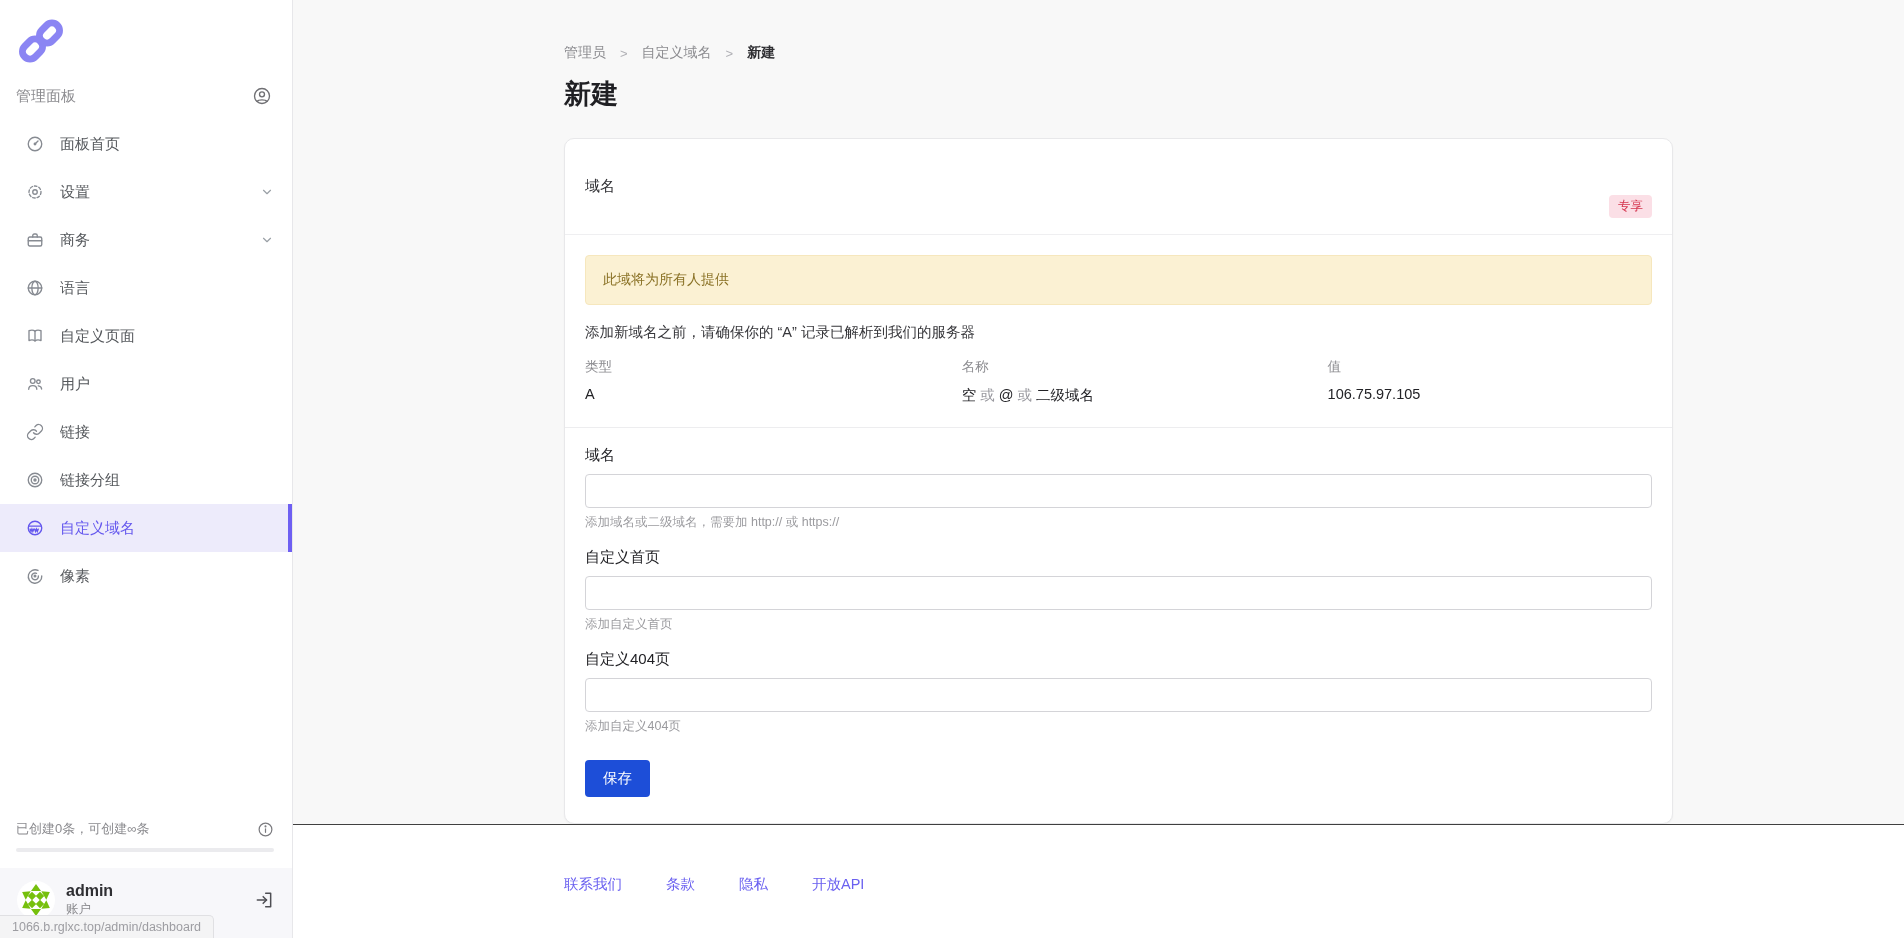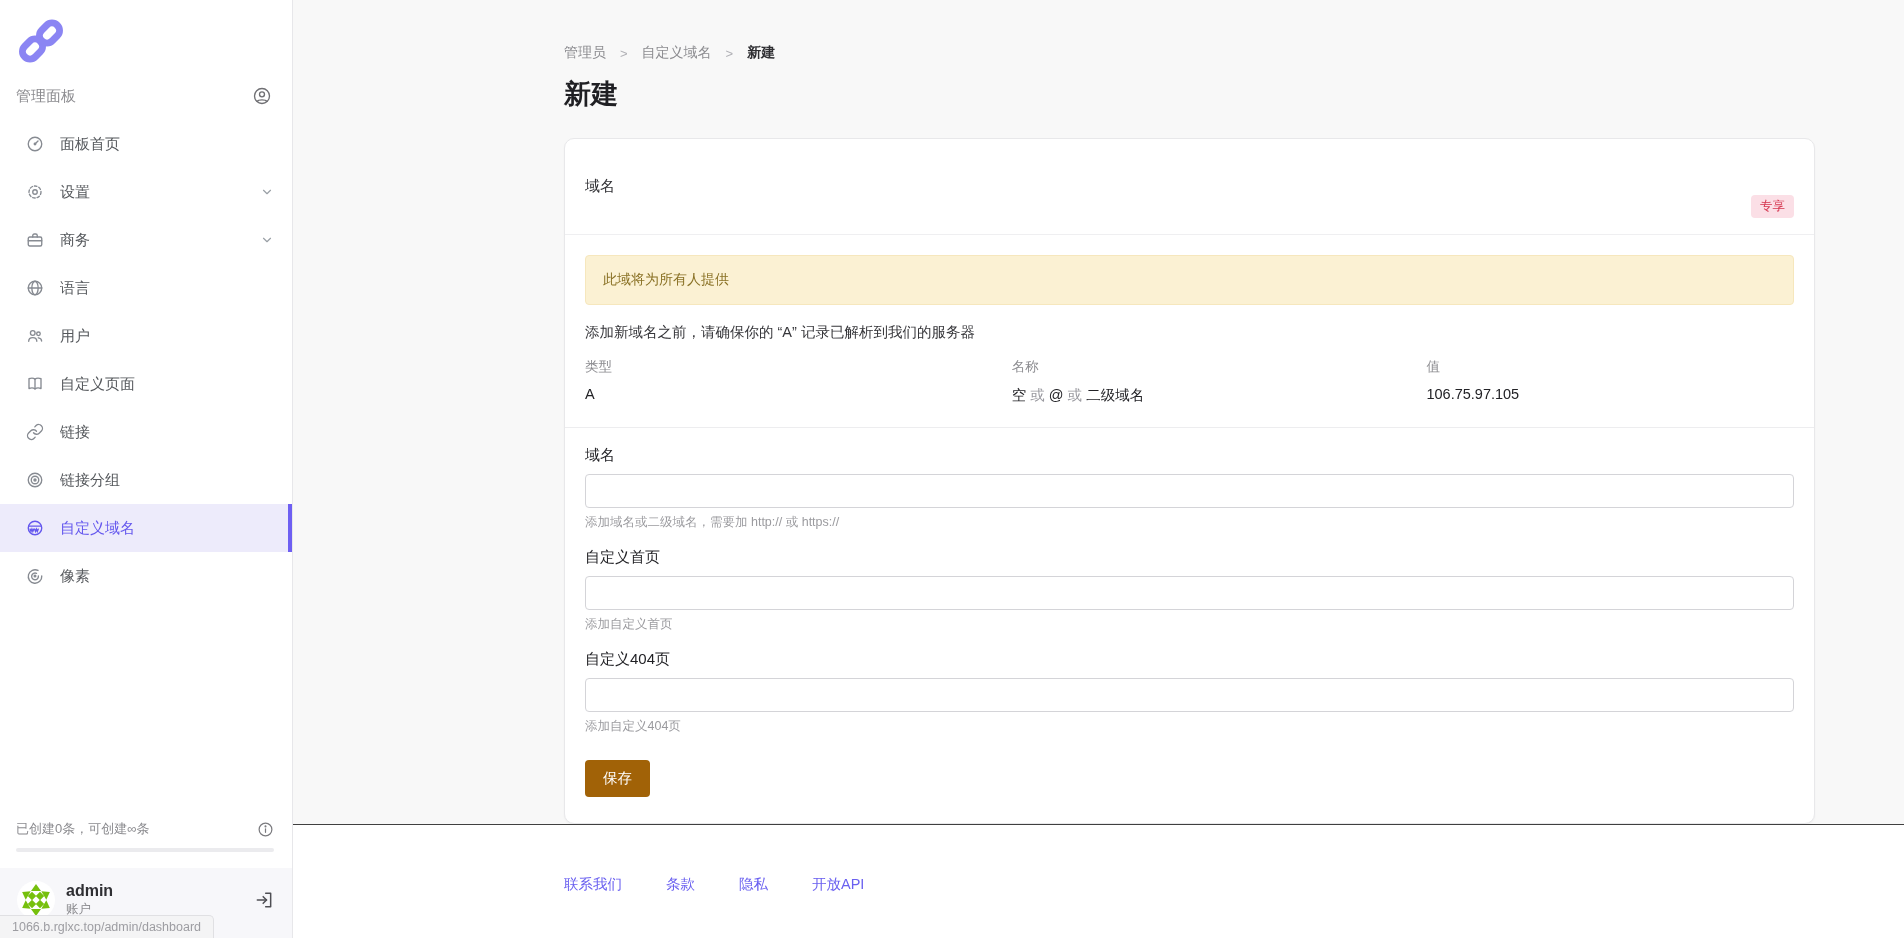--- a/index.html
+++ b/index.html
@@ -36,21 +36,21 @@
   .user-role { font-size:12.5px; color:#8b8b8f; margin-top:1px; }
   .logout { color:#4f4f54; display:flex; cursor:pointer; }
 
   .status-tip { position:fixed; left:0; bottom:0; background:#f4f4f5; border:1px solid #e0e0e3;
     border-left:none; border-bottom:none; border-radius:0 5px 0 0; padding:4px 12px;
     font-size:12.5px; color:#9d9da2; z-index:50; }
 
   
   .main { flex:1; display:flex; flex-direction:column; background:#f8f8f8; }
   .scroll-area { height:838px; }
-  .content { width:1251px; margin-left:271px; padding-top:44px; }
+  .content { width:1109px; margin-left:271px; padding-top:44px; }
 
   .breadcrumb { display:flex; align-items:center; gap:14px; font-size:14px; color:#8c8c90; }
   .crumb { cursor:pointer; }
   .crumb.last { color:#2f2f33; font-weight:600; cursor:default; }
   .crumb-sep { color:#b0b0b5; font-size:13px; }
   .page-title { font-size:27px; font-weight:700; color:#1f1f23; margin-top:14px; }
 
   .card { margin-top:26px; background:#fff; border:1px solid #e8e8ea; border-radius:10px;
     box-shadow:0 1px 2px rgba(0,0,0,.04); }
   .card-head { display:flex; align-items:center; justify-content:space-between;
@@ -67,21 +67,21 @@
   .dns-h { font-size:13.5px; color:#8c8c90; padding-bottom:10px; }
   .dns-c { font-size:14.5px; color:#222226; }
   .dim { color:#9a9aa0; }
   .card-divider { border:none; border-top:1px solid #ededef; margin:22px -20px 18px -20px; }
 
   .field-label { font-size:15px; color:#1f1f23; margin-bottom:9px; }
   .field-input { width:100%; height:34px; border:1px solid #d4d4d8; border-radius:4px;
     padding:0 10px; font-size:14px; color:#333; background:#fff; outline:none; }
   .field-helper { margin-top:6px; font-size:12.5px; color:#9b9b9f; margin-bottom:17px; }
 
-  .save-btn { margin-top:8px; background:#a16207; color:#fff; border:none; border-radius:4px;
+  .save-btn { margin-top:8px; background:#1d4ed8; color:#fff; border:none; border-radius:4px;
     padding:0 18px; height:37px; font-size:14.5px; cursor:pointer;
     font-family:"Liberation Sans","DejaVu Sans",sans-serif; }
 
   .footer { height:120px; background:#fff; border-top:1px solid #404040; }
   .footer-links { display:flex; gap:44px; padding:50px 0 0 271px; }
   .footer-link { color:#6a60f0; font-size:14.5px; cursor:pointer; text-decoration:none; }
 
   svg { display:block; }
 </style>
 </head>
@@ -162,38 +162,38 @@
             <circle cx="12" cy="12" r="9"></circle>
               <path d="M3 12h18"></path>
               <ellipse cx="12" cy="12" rx="4.2" ry="9"></ellipse>
           </svg>
           </span>
         <span class="mi-label">语言</span>
       </div>
 
       <div class="menu-item">
         <span class="mi-icon">
+          <svg width="18" height="18" viewBox="0 0 24 24" fill="none" stroke="currentColor" stroke-width="1.8" stroke-linecap="round" stroke-linejoin="round">
+            <path d="M12 5.5C10 4 6.5 4 4 5v13c2.5-1 6-1 8 .5 2-1.5 5.5-1.5 8-.5V5c-2.5-1-6-1-8 .5z"></path>
+              <path d="M12 5.5v13"></path>
+          </svg>
+          </span>
+        <span class="mi-label">自定义页面</span>
+      </div>
+
+      <div class="menu-item">
+        <span class="mi-icon">
           <svg width="18" height="18" viewBox="0 0 24 24" fill="none" stroke="currentColor" stroke-width="1.8" stroke-linecap="round">
             <circle cx="9" cy="8" r="3.1"></circle>
               <path d="M3.6 19c0-3 2.4-4.9 5.4-4.9s5.4 1.9 5.4 4.9"></path>
               <circle cx="16.6" cy="9" r="2.4"></circle>
               <path d="M16.4 14.4c2.6.3 4.4 2 4.4 4.4"></path>
           </svg>
           </span>
         <span class="mi-label">用户</span>
-      </div>
-
-      <div class="menu-item">
-        <span class="mi-icon">
-          <svg width="18" height="18" viewBox="0 0 24 24" fill="none" stroke="currentColor" stroke-width="1.8" stroke-linecap="round" stroke-linejoin="round">
-            <path d="M12 5.5C10 4 6.5 4 4 5v13c2.5-1 6-1 8 .5 2-1.5 5.5-1.5 8-.5V5c-2.5-1-6-1-8 .5z"></path>
-              <path d="M12 5.5v13"></path>
-          </svg>
-          </span>
-        <span class="mi-label">自定义页面</span>
       </div>
 
       <div class="menu-item">
         <span class="mi-icon">
           <svg width="18" height="18" viewBox="0 0 24 24" fill="none" stroke="currentColor" stroke-width="1.8" stroke-linecap="round" stroke-linejoin="round">
             <path d="M10 13a5 5 0 0 0 7.54.54l3-3a5 5 0 0 0-7.07-7.07l-1.72 1.71"></path>
               <path d="M14 11a5 5 0 0 0-7.54-.54l-3 3a5 5 0 0 0 7.07 7.07l1.71-1.71"></path>
           </svg>
           </span>
         <span class="mi-label">链接</span>

